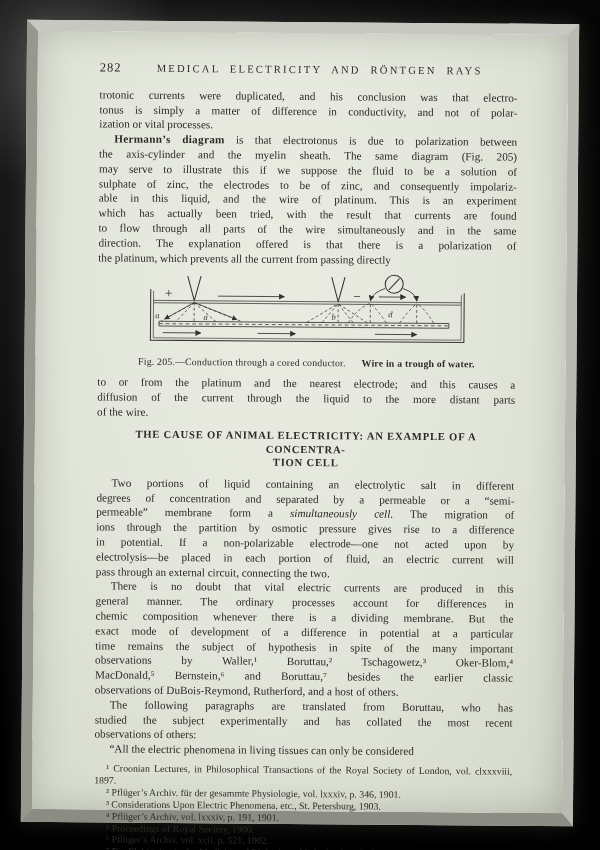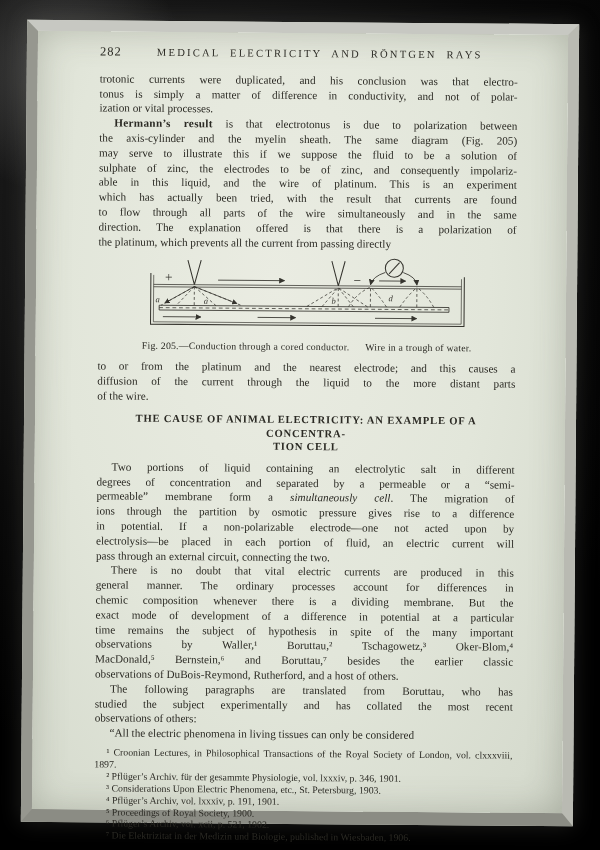--- a/index.html
+++ b/index.html
@@ -32,37 +32,37 @@
   .page{
     position:absolute;inset:0;
     background:radial-gradient(ellipse at 45% 32%, #eaece2 0%, #e2e6da 52%, #d6dbce 90%, #ccd1c4 100%);
     box-shadow:inset 0 0 34px rgba(88,92,80,.30);
     color:#2b2a24;
     box-sizing:border-box;
     padding:13px 50px 0 62px;
     font-size:11.2px;line-height:14.8px;
   }
   .header{display:flex;align-items:baseline;margin:0 0 11px 0;}
-  .pagenum{font-size:12.5px;letter-spacing:1px;}
+  .pagenum{font-size:12.5px;letter-spacing:1px;margin-top:16px;}
   .running-title{
     flex:1;text-align:center;font-size:10.6px;letter-spacing:2.2px;
     word-spacing:5px;white-space:nowrap;color:#2e2d27;
   }
   .para{margin:0;}
   .line{text-align:justify;text-align-last:justify;text-justify:inter-word;}
   .line.last{text-align-last:auto;}
   .line.indent{text-indent:15px;}
   .section-heading{
     font-size:10.6px;font-weight:bold;text-align:center;
     letter-spacing:0.8px;line-height:13.5px;margin:9px 0 7px 0;
   }
   figure{margin:7px 0 5px 0;text-align:center;}
   figure svg{display:inline-block;}
   figcaption{font-size:9.8px;margin-top:3px;letter-spacing:0.2px;white-space:nowrap;}
-  .cap-right{margin-left:16px;}
+  .cap-right{margin-left:16px;font-weight:bold;}
   .footnotes{margin-top:6px;font-size:9.8px;line-height:11.9px;}
   .footnote{text-align:justify;text-indent:12px;}
   .fnm{font-size:9.8px;}
   b{font-weight:bold;letter-spacing:0.3px;}
   i{font-style:italic;}
 </style>
 </head>
 <body>
 
 <div class="photo">
@@ -74,21 +74,21 @@
         <span class="pagenum">282</span>
         <span class="running-title">MEDICAL ELECTRICITY AND RÖNTGEN RAYS</span>
       </div>
 
       <div class="para">
           <div class="line">trotonic currents were duplicated, and his conclusion was that electro-</div>
           <div class="line">tonus is simply a matter of difference in conductivity, and not of polar-</div>
           <div class="line last">ization or vital processes.</div>
         </div>
       <div class="para">
-          <div class="line indent"><b>Hermann’s result</b> is that electrotonus is due to polarization between</div>
+          <div class="line indent"><b>Hermann’s diagram</b> is that electrotonus is due to polarization between</div>
           <div class="line">the axis-cylinder and the myelin sheath. The same diagram (Fig. 205)</div>
           <div class="line">may serve to illustrate this if we suppose the fluid to be a solution of</div>
           <div class="line">sulphate of zinc, the electrodes to be of zinc, and consequently impolariz-</div>
           <div class="line">able in this liquid, and the wire of platinum. This is an experiment</div>
           <div class="line">which has actually been tried, with the result that currents are found</div>
           <div class="line">to flow through all parts of the wire simultaneously and in the same</div>
           <div class="line">direction. The explanation offered is that there is a polarization of</div>
           <div class="line last">the platinum, which prevents all the current from passing directly</div>
         </div>
 

